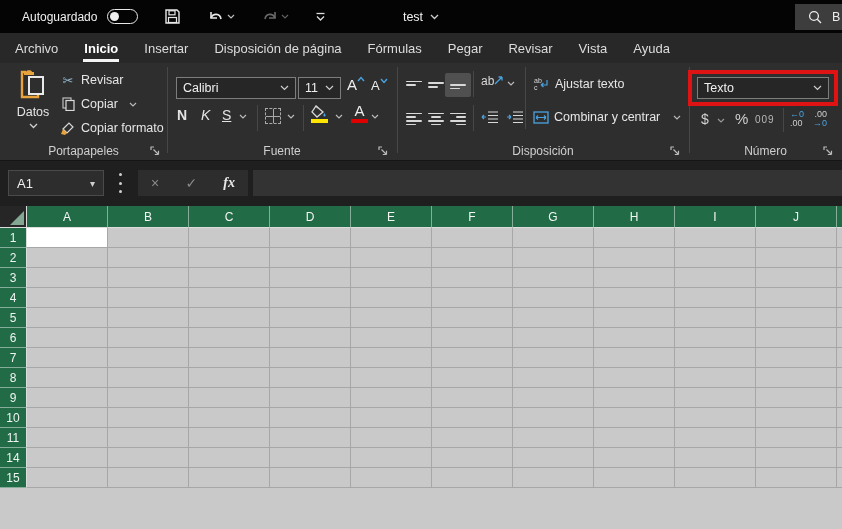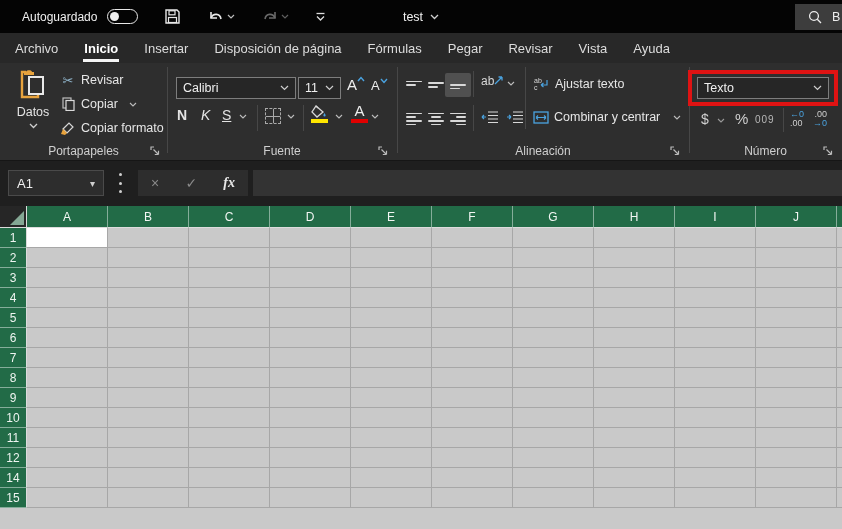--- a/index.html
+++ b/index.html
@@ -356,21 +356,21 @@
           <svg width="16" height="13" viewBox="0 0 16 13">
               <rect x="1" y="1" width="14" height="11" fill="none" stroke="#4aa3e0" stroke-width="1.3"></rect>
               <path d="M3 6.5 H13 M3 6.5 L5 4.5 M3 6.5 L5 8.5 M13 6.5 L11 4.5 M13 6.5 L11 8.5" fill="none" stroke="#4aa3e0" stroke-width="1.1"></path>
             </svg>
         </span>
         <span>Combinar y centrar</span>
         <svg class="chev" width="8" height="5" viewBox="0 0 8 5" style="margin-left:8px;">
             <path d="M1 1 L4 4 L7 1" fill="none" stroke="#bdbdbd" stroke-width="1.1"></path>
           </svg>
       </div>
-      <div class="group-label">Alineación</div>
+      <div class="group-label">Disposición</div>
       <span class="launcher" style="right:6px;">
         <svg width="12" height="12" viewBox="0 0 12 12">
             <path d="M2 5 V2 H5" fill="none" stroke="#bbbbbb" stroke-width="1.2"></path>
             <path d="M4.5 4.5 L9.5 9.5 M9.5 9.5 V5.8 M9.5 9.5 H5.8" fill="none" stroke="#bbbbbb" stroke-width="1.2"></path>
           </svg>
       </span>
     </div>
     <div class="vsep" style="left:689px;"></div>
 
     <div class="rgroup" style="left:689px; width:153px;">
@@ -590,34 +590,20 @@
         <div class="cell"></div>
         <div class="cell"></div>
         <div class="cell"></div>
         <div class="cell"></div>
         <div class="cell"></div>
         <div class="cell"></div>
         <div class="cell"></div>
         <div class="cell sliver"></div>
       </div>
       <div class="sheet-row">
-        <div class="row-h">12</div>
-        <div class="cell"></div>
-        <div class="cell"></div>
-        <div class="cell"></div>
-        <div class="cell"></div>
-        <div class="cell"></div>
-        <div class="cell"></div>
-        <div class="cell"></div>
-        <div class="cell"></div>
-        <div class="cell"></div>
-        <div class="cell"></div>
-        <div class="cell sliver"></div>
-      </div>
-      <div class="sheet-row">
         <div class="row-h">14</div>
         <div class="cell"></div>
         <div class="cell"></div>
         <div class="cell"></div>
         <div class="cell"></div>
         <div class="cell"></div>
         <div class="cell"></div>
         <div class="cell"></div>
         <div class="cell"></div>
         <div class="cell"></div>

